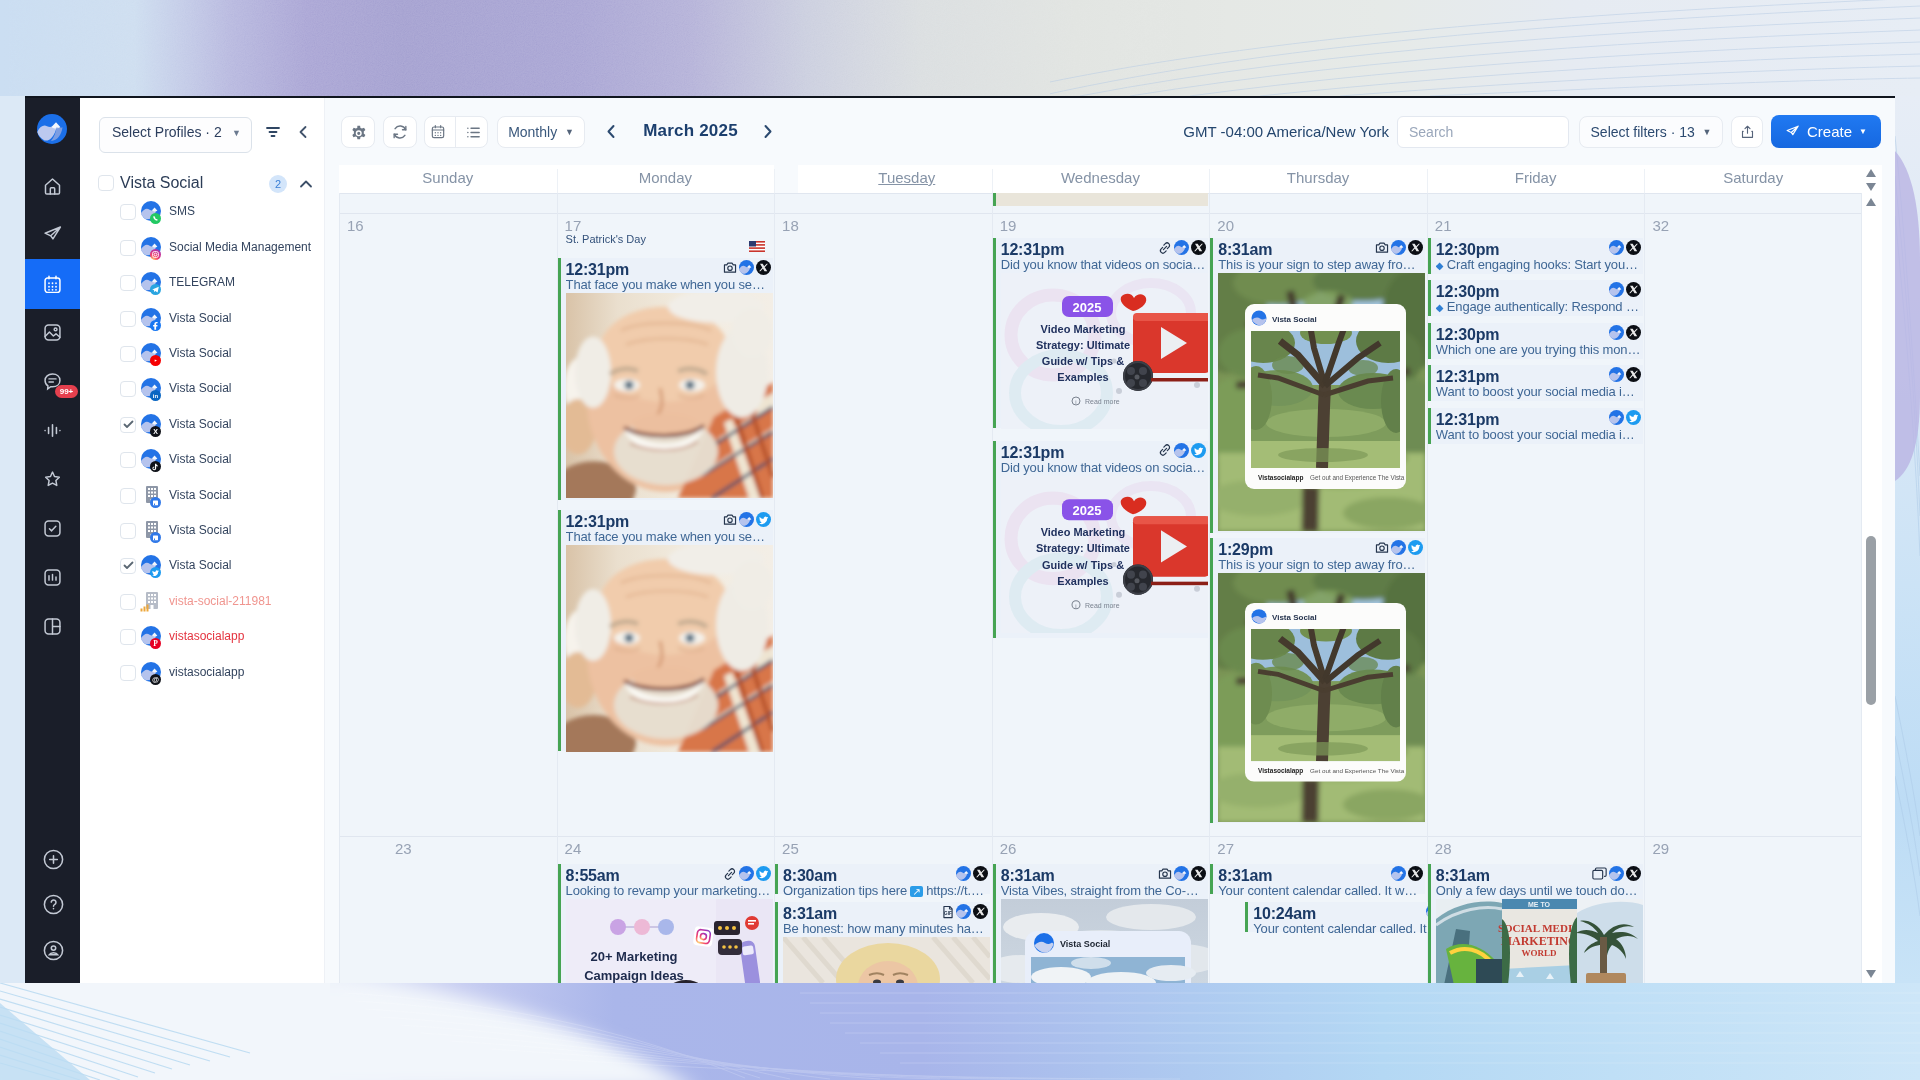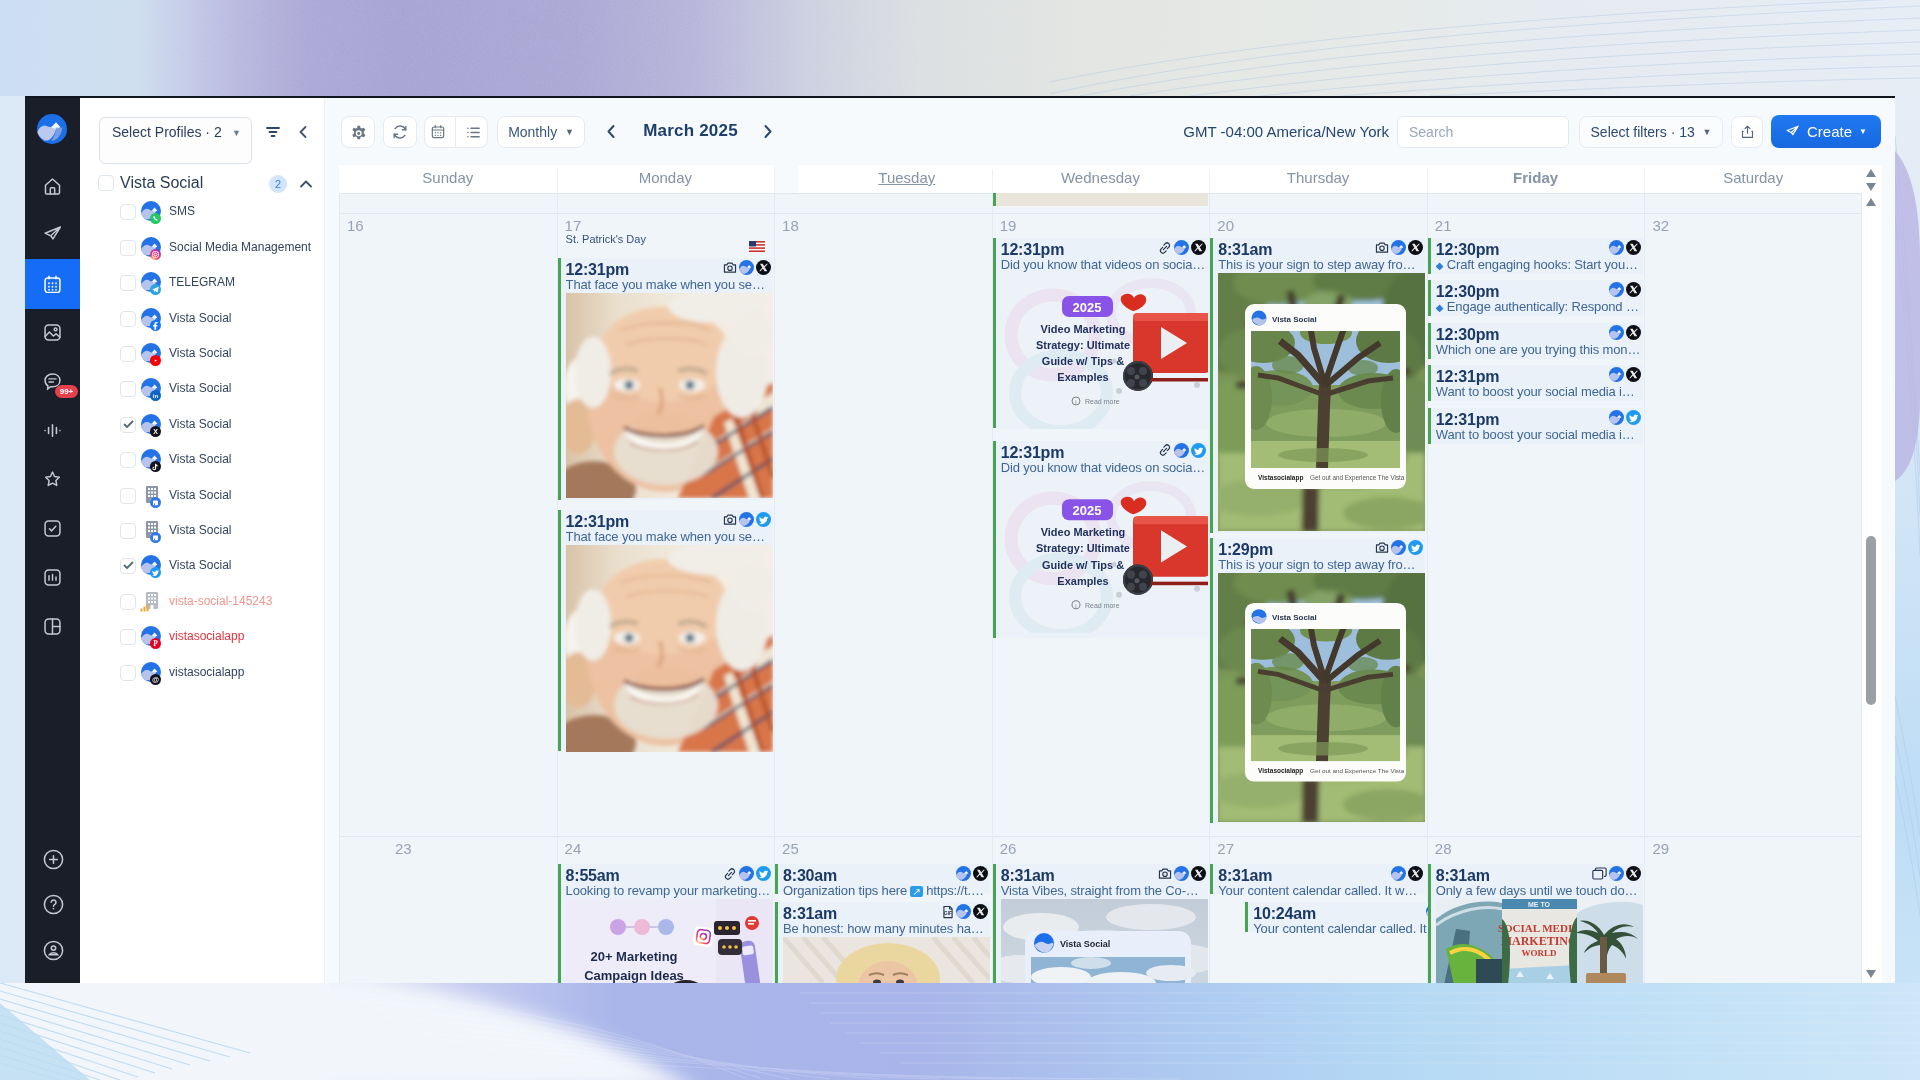--- a/index.html
+++ b/index.html
@@ -186,21 +186,21 @@
         <path d="M12,16.3 L12,16.4"></path>
     </svg>
     <svg class="navic" style="top:841px; width:23px; height:23px;" viewBox="0 0 24 24" fill="none" stroke="currentColor" stroke-width="1.6" stroke-linecap="round">
       <circle cx="12" cy="12" r="9.5"></circle>
         <circle cx="12" cy="9.5" r="2.3"></circle>
         <path d="M7.5,16.5 a4.8,3.4 0 0 1 9,0 Z"></path>
     </svg>
   </div>
   <div id="profiles" class="abs">
 
-    <div class="abs" style="left:19px; top:19px; width:153px; height:47px; border:1px solid #dbe2ea; border-radius:6px; background:#fdfdfe; font-size:14px; color:#2c3e5d; line-height:28px; padding-left:12px;">Select Profiles · 2 <span style="color:#6b7a90; font-size:9px; position:absolute; right:10px; top:1px;">▼</span></div>
+    <div class="abs" style="left:19px; top:19px; width:153px; height:36px; border:1px solid #dbe2ea; border-radius:6px; background:#fdfdfe; font-size:14px; color:#2c3e5d; line-height:28px; padding-left:12px;">Select Profiles · 2 <span style="color:#6b7a90; font-size:9px; position:absolute; right:10px; top:1px;">▼</span></div>
     <svg class="abs" style="left:185px; top:26px;" width="16" height="16" viewBox="0 0 16 16" stroke="#2f4663" stroke-width="1.8" stroke-linecap="round">
         <path d="M2,4 L14,4 M4.5,8 L11.5,8 M6.5,12 L9.5,12"></path>
       </svg>
     <svg class="abs" style="left:216px; top:26px;" width="14" height="16" viewBox="0 0 14 16" fill="none" stroke="#41536b" stroke-width="1.8" stroke-linecap="round" stroke-linejoin="round">
         <path d="M9.5,3 L4.5,8 L9.5,13"></path>
       </svg>
 
     <div class="pcheck" style="left:18px; top:77px;"></div>
     <div class="abs" style="left:40px; top:76px; font-size:16px; color:#2b3c56;">Vista Social</div>
     <div class="abs" style="left:189px; top:77px; width:18px; height:18px; border-radius:50%; background:#d3e5fa; color:#3a7fd6; font-size:11px; text-align:center; line-height:18px;">2</div>
@@ -379,21 +379,21 @@
             <rect x="11" y="6.5" width="2" height="2"></rect>
             <rect x="5" y="10" width="2" height="2"></rect>
             <rect x="8" y="10" width="2" height="2"></rect>
             <rect x="11" y="10" width="2" height="2"></rect>
             <rect x="7.5" y="14" width="3" height="4"></rect>
           </g>
         </svg>
         <svg class="abs" style="left:60px; top:504.7px;" width="9" height="9" viewBox="0 0 9 9">
           <path d="M0.5,8.5 L0.5,5.5 L2.5,5.5 L2.5,8.5 Z M3.5,8.5 L3.5,3.5 L5.5,3.5 L5.5,8.5 Z M6.5,8.5 L6.5,1.5 L8.5,1.5 L8.5,8.5 Z" fill="#eda73b"></path>
         </svg>
-        <div class="pname" style="left:89px; top:495.7px; color:#f0958f;">vista-social-145243</div>
+        <div class="pname" style="left:89px; top:495.7px; color:#f0958f;">vista-social-211981</div>
         <svg class="warn abs" style="left:246px; top:497.7px;" width="14" height="12" viewBox="0 0 14 12">
           <path d="M7,0.5 L13.5,11.5 L0.5,11.5 Z" fill="#e4424d"></path>
           <rect x="6.3" y="4" width="1.4" height="4" fill="#fff"></rect>
           <rect x="6.3" y="9" width="1.4" height="1.4" fill="#fff"></rect>
         </svg>
     <div class="pcheck" style="left:40px; top:531.1px;"></div>
         <svg class="pav" style="left:61px; top:528.1px;" width="20" height="20" viewBox="0 0 20 20">
           <circle cx="10" cy="10" r="10" fill="#2373e6"></circle>
           <path d="M0,12.5 C3,7.5 6,6.8 8.6,8.8 C10,9.9 11.6,9.8 13.4,8.4 L15,9.6 C13.6,15.5 9.5,19.2 5,18.2 C2.4,16.6 0.8,14.8 0,12.5 Z" fill="#b5c3ed"></path>
           <path d="M11,9.2 L13.6,6.6 L16.4,9.8 C14.6,10.9 12.4,10.6 11,9.2 Z" fill="#f2f6fc"></path>
@@ -482,21 +482,21 @@
     <svg class="abs" style="left:1540px; top:871px;" width="12" height="10" viewBox="0 0 12 10">
         <path d="M6,9 L11,1 L1,1 Z" fill="#7b8694"></path>
       </svg>
     <div id="cal" class="abs">
       <div class="cellbg" style="left:0; top:28px; width:1523px; height:790px;"></div>
       <div class="dayhead" style="left:0.0px;">Sunday</div>
       <div class="dayhead" style="left:217.6px;">Monday</div>
       <div class="dayhead" style="left:459px;text-decoration:underline;">Tuesday</div>
       <div class="dayhead" style="left:652.7px;">Wednesday</div>
       <div class="dayhead" style="left:870.3px;">Thursday</div>
-      <div class="dayhead" style="left:1087.8px;font-weight:bold;">Friday</div>
+      <div class="dayhead" style="left:1087.8px;">Friday</div>
       <div class="dayhead" style="left:1305.4px;">Saturday</div>
       <div class="rowline" style="top:28px;"></div>
       <div class="rowline" style="top:48px;"></div>
       <div class="rowline" style="top:671px;"></div>
       <div class="colline" style="left:0px;"></div>
       <div class="colline" style="left:217.6px;"></div>
       <div class="colline" style="left:435.1px;"></div>
       <div class="colline" style="left:652.7px;"></div>
       <div class="colline" style="left:870.3px;"></div>
       <div class="colline" style="left:1087.8px;"></div>

